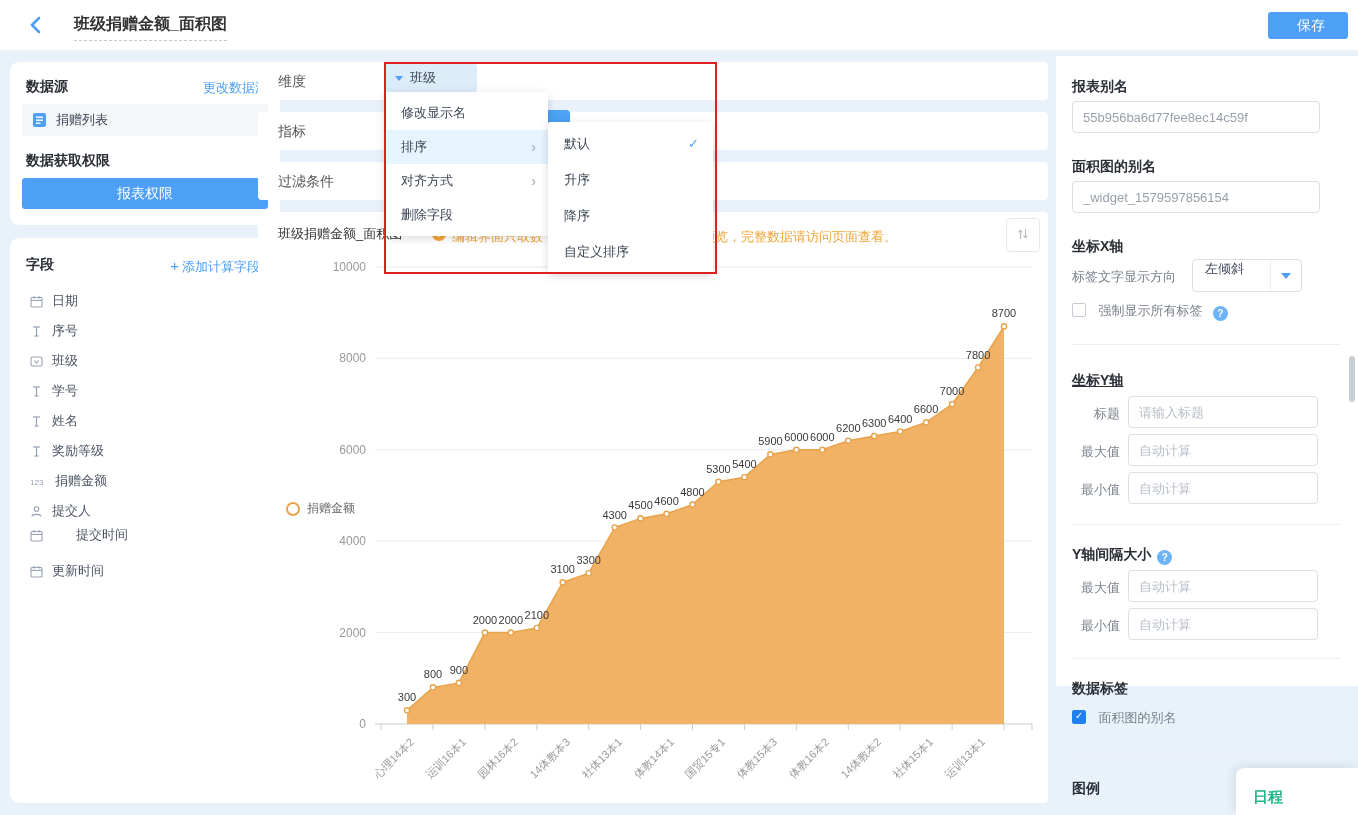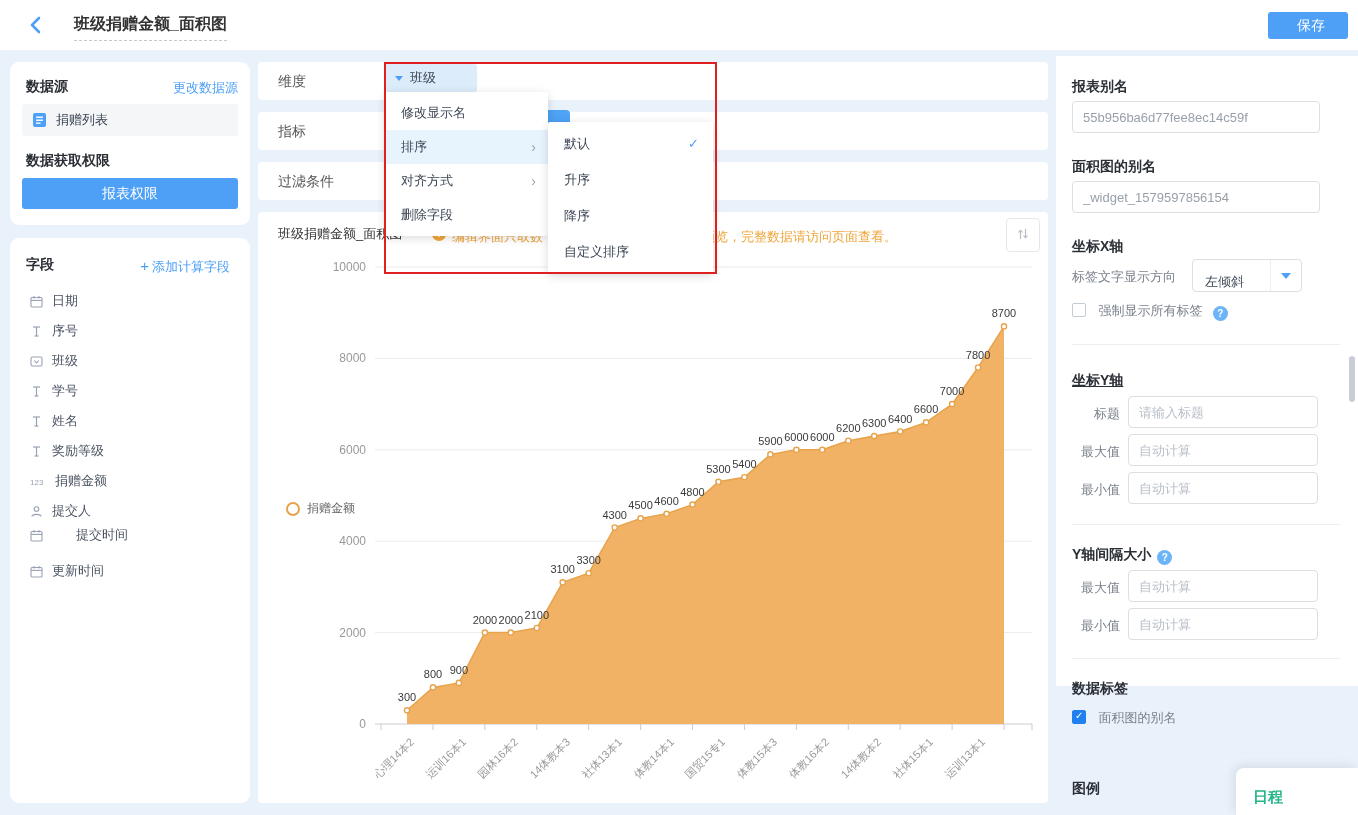--- a/index.html
+++ b/index.html
@@ -5,21 +5,21 @@
   html,body{margin:0;padding:0;}
   body{font-family:"Liberation Sans","DejaVu Sans",sans-serif;}
   #app{position:relative;width:1358px;height:815px;background:#e9f1fa;overflow:hidden;}
   
   .header{position:absolute;left:0;top:0;width:1358px;height:50px;background:#fff;border-bottom:1px solid #eef1f5;}
   .back{position:absolute;left:24px;top:13px;width:24px;height:24px;cursor:pointer;}
   .pg-title{position:absolute;left:74px;top:14px;font-size:16px;font-weight:bold;color:#333;border-bottom:1px dashed #c3c9d1;padding-bottom:5px;}
   .btn-primary{background:#4da0f5;color:#fff;border:none;border-radius:3px;font-size:14px;cursor:pointer;font-family:inherit;}
   .save-btn{position:absolute;right:10px;top:12px;width:80px;height:27px;padding-left:12px;}
   
-  .card{position:absolute;background:#fff;border-radius:9px;}
+  .card{position:absolute;background:#fff;border-radius:9px;padding-left:30px;}
   .h1{font-size:14px;font-weight:bold;color:#2b2f36;}
   .link{color:#4da0f5;font-size:13px;cursor:pointer;}
   .src-item{position:absolute;left:12px;right:12px;height:32px;background:#f4f6f8;border-radius:3px;display:flex;align-items:center;padding-left:10px;font-size:13px;color:#3c4654;}
   .perm-btn{position:absolute;left:12px;right:12px;height:31px;}
   .field-row{position:absolute;left:20px;right:12px;height:26px;display:flex;align-items:center;font-size:13px;color:#4a5361;cursor:grab;}
   .field-row svg{margin-right:9px;flex:0 0 auto;}
   
   .cfg-row{position:absolute;left:258px;width:790px;height:38px;background:#fff;border-radius:4px;}
   .cfg-label{position:absolute;left:20px;top:11px;font-size:14px;color:#555;}
   
@@ -46,21 +46,21 @@
   .mi .arrow{position:absolute;right:12px;top:0;color:#9aa3ad;font-size:14px;}
   .mi .check{position:absolute;right:14px;top:0;color:#4da0f5;font-size:13px;}
   .red-box{position:absolute;left:384px;top:62px;width:329px;height:208px;border:2px solid #e01f1f;z-index:9;pointer-events:none;}
   
   .settings{position:absolute;left:1056px;top:56px;width:302px;height:630px;background:#fff;}
   .sec-h{position:absolute;left:16px;font-size:14px;font-weight:bold;color:#2b2f36;}
   .inp{position:absolute;height:32px;border:1px solid #dcdfe4;border-radius:4px;font-size:13px;color:#98a0aa;padding:0 10px;box-sizing:border-box;font-family:inherit;background:#fff;}
   .inp::placeholder{color:#b9c0c9;}
   .lab{position:absolute;font-size:13px;color:#7a828c;}
   .ylab{width:48px;text-align:right;}
-  .select{position:absolute;left:136px;width:110px;height:33px;border:1px solid #dcdfe4;border-radius:4px;background:#fff;display:flex;align-items:flex-end;cursor:pointer;box-sizing:border-box;}
+  .select{position:absolute;left:136px;width:110px;height:33px;border:1px solid #dcdfe4;border-radius:4px;background:#fff;display:flex;align-items:flex-start;cursor:pointer;box-sizing:border-box;}
   .select .sel-txt{flex:1;padding-left:12px;font-size:13px;color:#3c4654;}
   .select .sel-caret{width:30px;height:100%;border-left:1px solid #eceff2;display:flex;align-items:center;justify-content:center;}
   .select .sel-caret i{width:0;height:0;border-left:5px solid transparent;border-right:5px solid transparent;border-top:6px solid #4da0f5;}
   .cb{display:inline-block;width:14px;height:14px;border:1px solid #c5ccd5;border-radius:2px;background:#fff;vertical-align:-2px;cursor:pointer;box-sizing:border-box;}
   .cb.on{background:#2080f0;border-color:#2080f0;position:relative;}
   .cb.on::after{content:"✓";position:absolute;left:2px;top:-1px;color:#fff;font-size:10px;font-weight:bold;}
   .cb-lab{font-size:13px;color:#7a828c;margin-left:8px;}
   .help{display:inline-block;width:15px;height:15px;border-radius:50%;background:#6cb3f8;color:#fff;font-size:10px;font-weight:bold;text-align:center;line-height:15px;vertical-align:-2px;margin-left:6px;cursor:pointer;}
   .help::after{content:"?";}
   .divider{position:absolute;left:16px;width:268px;height:1px;background:#ecf0f4;}

